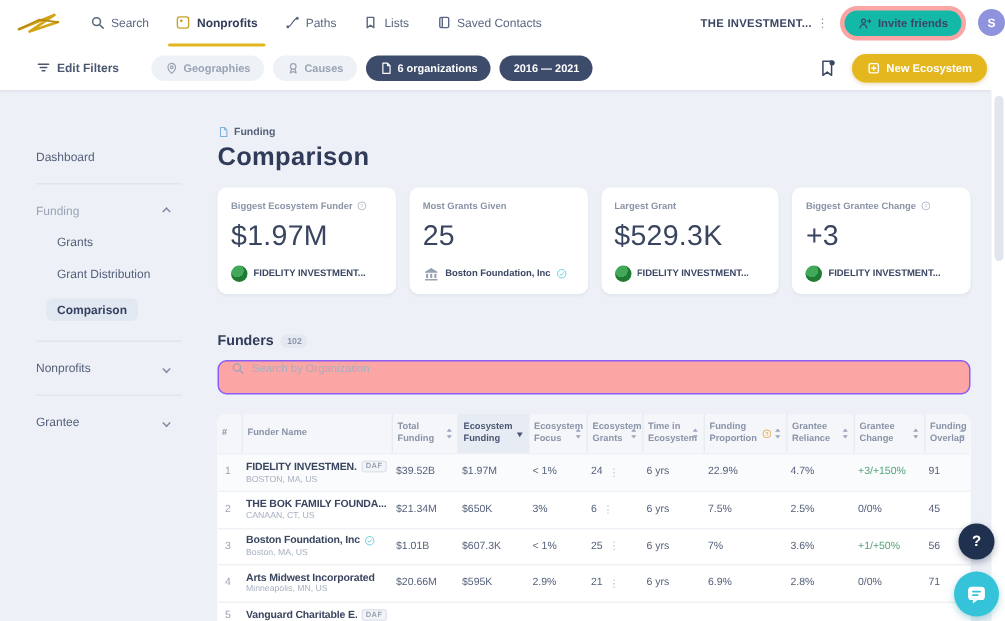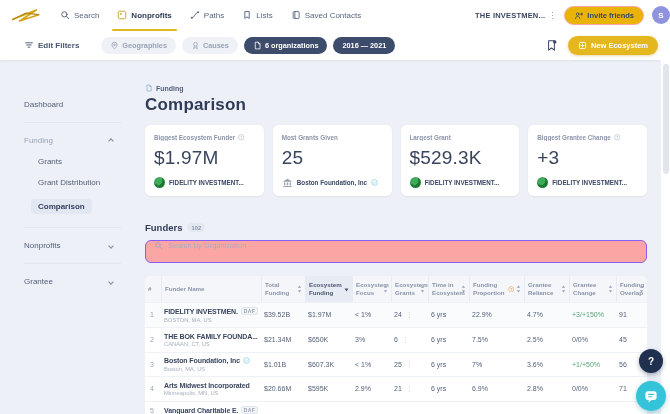--- a/index.html
+++ b/index.html
@@ -14,21 +14,21 @@
   .nav{display:flex;height:100%;gap:18px;align-items:stretch}
   .nav-item{display:flex;align-items:center;gap:4px;font-size:8px;color:#5b6680;position:relative;cursor:pointer;text-decoration:none}
   .nav-item .n-icon,.nav-item .n-icon svg{width:10px;height:10px}
   .nav-item.active{color:#2f3b58;font-weight:700}
   .nav-item.active .n-icon{color:#c9a227}
   .nav-item.active::after{content:"";position:absolute;left:-5px;right:-5px;bottom:-1px;height:2px;background:#e2b61f;border-radius:2px}
   .nav-right{margin-left:auto;display:flex;align-items:center;gap:8px}
   .account{display:flex;align-items:center;gap:3px;cursor:pointer}
   .account-name{font-size:7.5px;font-weight:700;color:#3a4663;letter-spacing:.2px}
   .kebab{color:#8a94a8;font-size:8px}
-  .invite-btn{display:flex;align-items:center;gap:4px;background:#eab308;border:1px solid #fca5a5;border-radius:12px;padding:4px 9px;font-size:7.5px;font-weight:700;color:#3a4663;font-family:inherit;cursor:pointer}
+  .invite-btn{display:flex;align-items:center;gap:4px;background:#14b8a6;border:3px solid #fca5a5;border-radius:12px;padding:4px 9px;font-size:7.5px;font-weight:700;color:#3a4663;font-family:inherit;cursor:pointer}
   .invite-btn svg{width:9px;height:9px}
   .avatar{width:18px;height:18px;border-radius:50%;background:#8f93dd;color:#fff;font-size:8px;font-weight:700;display:flex;align-items:center;justify-content:center;cursor:pointer}
 
   
   .toolbar{height:30px;background:#fff;display:flex;padding:0 12px;position:relative;z-index:2;box-shadow:0 1px 2px rgba(45,60,95,.08)}
   .edit-filters{display:flex;align-items:center;gap:4px;background:none;border:none;font-size:8px;font-weight:700;color:#4a5670;font-family:inherit;cursor:pointer;margin-left:12px}
   .edit-filters svg{width:10px;height:10px}
   .pills{display:flex;gap:6px;margin-left:22px;align-items:center}
   .pill{display:flex;align-items:center;gap:3px;border:none;border-radius:11px;padding:4px 9px;font-size:7.3px;font-weight:600;font-family:inherit;cursor:pointer}
   .pill svg{width:9px;height:9px}
@@ -170,21 +170,21 @@
             <svg viewBox="0 0 16 16" fill="none" stroke="currentColor" stroke-width="1.5">
               <rect x="3.5" y="2.5" width="9.5" height="11" rx="1.5"></rect>
               <path d="M6.2 2.5v11"></path>
             </svg>
           </span>
     <span class="n-label">Saved Contacts</span>
   </a>
       </nav>
     <div class="nav-right">
       <div class="account">
-        <span class="account-name">THE INVESTMEN...</span>
+        <span class="account-name">THE INVESTMENT...</span>
         <span class="kebab">⋮</span>
       </div>
       <button class="invite-btn">
         <span>
             <svg viewBox="0 0 16 16" fill="none" stroke="currentColor" stroke-width="1.4" stroke-linecap="round">
               <circle cx="6.5" cy="5.5" r="2.3"></circle>
               <path d="M2.5 13.5c.5-2.6 2-4 4-4s3.5 1.4 4 4"></path>
               <path d="M11.5 5.5h4M13.5 3.5v4"></path>
             </svg>
           </span>

